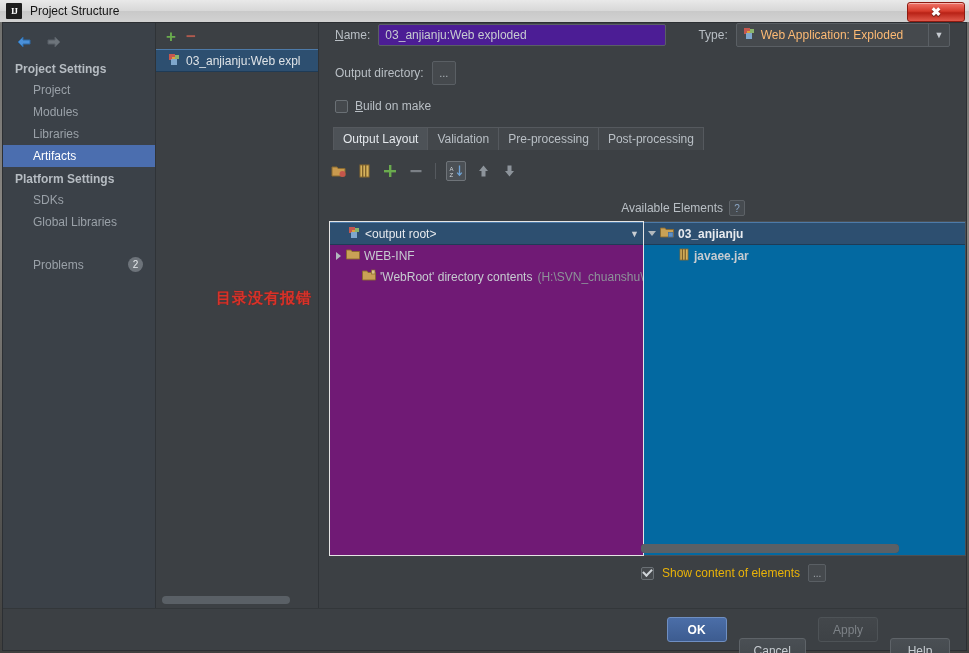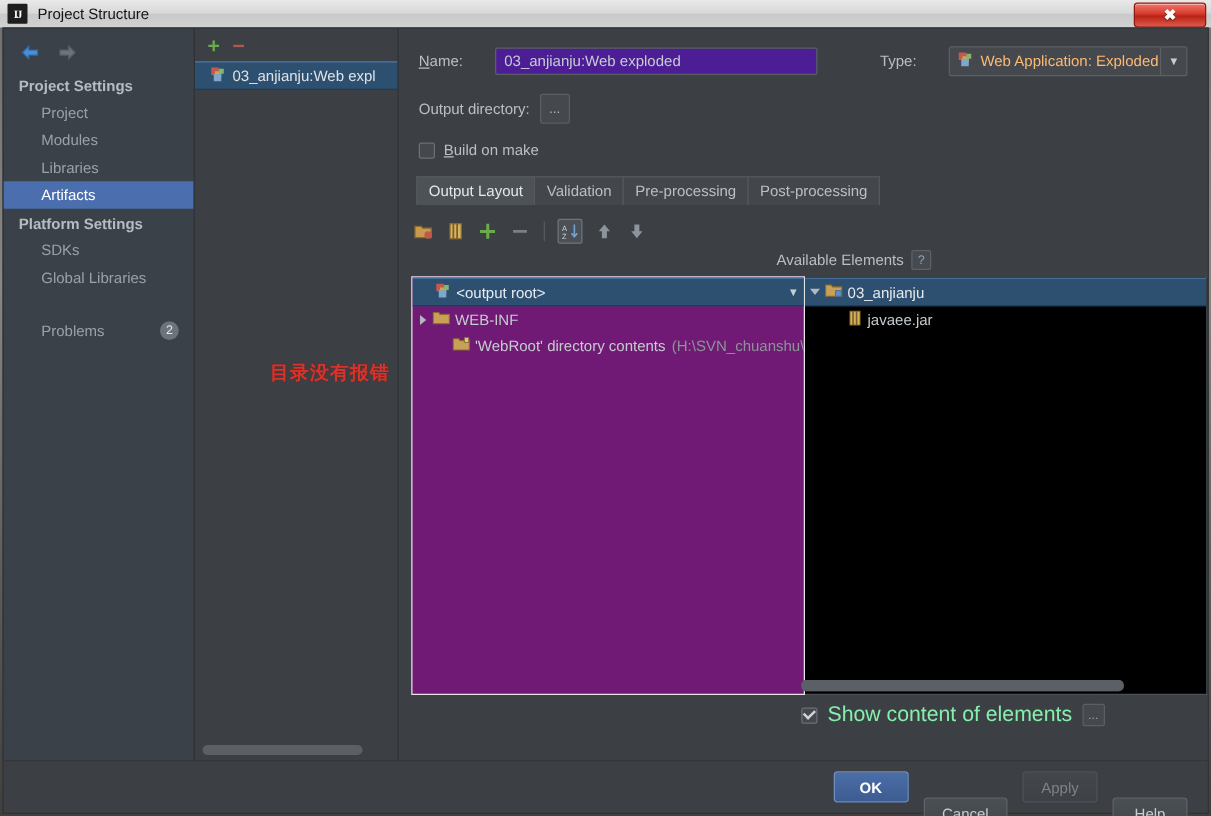--- a/index.html
+++ b/index.html
@@ -201,22 +201,22 @@
 
   .trees {
     position:absolute; left:10px; right:0; top: 198px; height: 335px;
     display:flex;
   }
   .tree-left {
     width: 318px; background:#701a75; border:1px solid #e5e5e5; box-sizing:border-box;
     overflow:hidden;
   }
   .tree-right {
-    width: 325px; background:#000000; border:1px solid #4b5055; border-left:none;
-    box-sizing:border-box; overflow:hidden;
+    width: 325px; background:#0369a1; border:1px solid #4b5055; border-left:none;
+    box-sizing:border-box; overflow:hidden;font-weight:bold;
   }
   .tree-row {
     height: 21px; display:flex; align-items:center; font-size:12px;
     color:#c6cbd0; white-space:nowrap; cursor:pointer;
   }
   .tree-row.sel { background:#2d4f70; border-top:1px solid #4d7aa8; border-bottom:1px solid #1f3b56; color:#e7eaee;}
   .tw { width:16px; display:flex;align-items:center;justify-content:center; flex:0 0 auto;}
   .tw .tri { width:0;height:0;border-left:5px solid #b2b8bd;border-top:4px solid transparent;border-bottom:4px solid transparent;}
   .tw .tri-down { width:0;height:0;border-top:5px solid #b2b8bd;border-left:4px solid transparent;border-right:4px solid transparent;}
   .tree-row .nm { margin-left:4px; }
@@ -225,21 +225,21 @@
   .hscroll-mid {
     position:absolute; left:322px; bottom: 57px; width: 258px; height:9px;
     background:#45494d; border-radius:4px;
   }
   .hscroll-mid .thumb { width:258px; height:9px; background:#5a6066; border-radius:4px;}
 
   .show-content-row {
     position:absolute; left: 322px; bottom: 28px;
     display:flex; align-items:center; gap:8px;
   }
-  .show-content-row .lbl { color:#86efac; font-size:17px; }
+  .show-content-row .lbl { color:#eab308; font-size:12px; }
   .mini-ellipsis {
     width:16px;height:16px;background:#45494d;border:1px solid #5a5f64;border-radius:2px;
     color:#9fa5ab;font-size:10px;display:flex;align-items:center;justify-content:center;cursor:pointer;
   }
 
   
   .annotation {
     position:absolute; left: 213px; top: 266px;
     color:#d6332a; font-size:15px; font-weight:bold;
     font-family: "DejaVu Sans", sans-serif;
@@ -338,21 +338,21 @@
         <span class="lbl">03_anjianju:Web expl</span>
       </div>
 
       <div class="hscroll-left">
         <div class="thumb"></div>
       </div>
     </div>
 
     <div class="content">
 
-      <div class="frow" style="margin-top:14px;gap:18px;">
+      <div class="frow" style="">
         <div class="flabel"><u>N</u>ame:</div>
         <div class="tfield" style="width:298px; margin-left:8px;">03_anjianju:Web exploded</div>
         <div class="flabel" style="margin-left:32px;">Type:</div>
         <div class="combo" style="width:222px; margin-left:8px;">
           <span class="cval">
             <span class="ico">
               <svg width="13" height="13" viewBox="0 0 13 13">
                 <rect x="1" y="1" width="6" height="6" fill="#c5584f"></rect>
                 <rect x="4" y="4" width="5" height="5" fill="#d9a441"></rect>
                 <rect x="3" y="6" width="6" height="6" fill="#7fa7cc"></rect>

